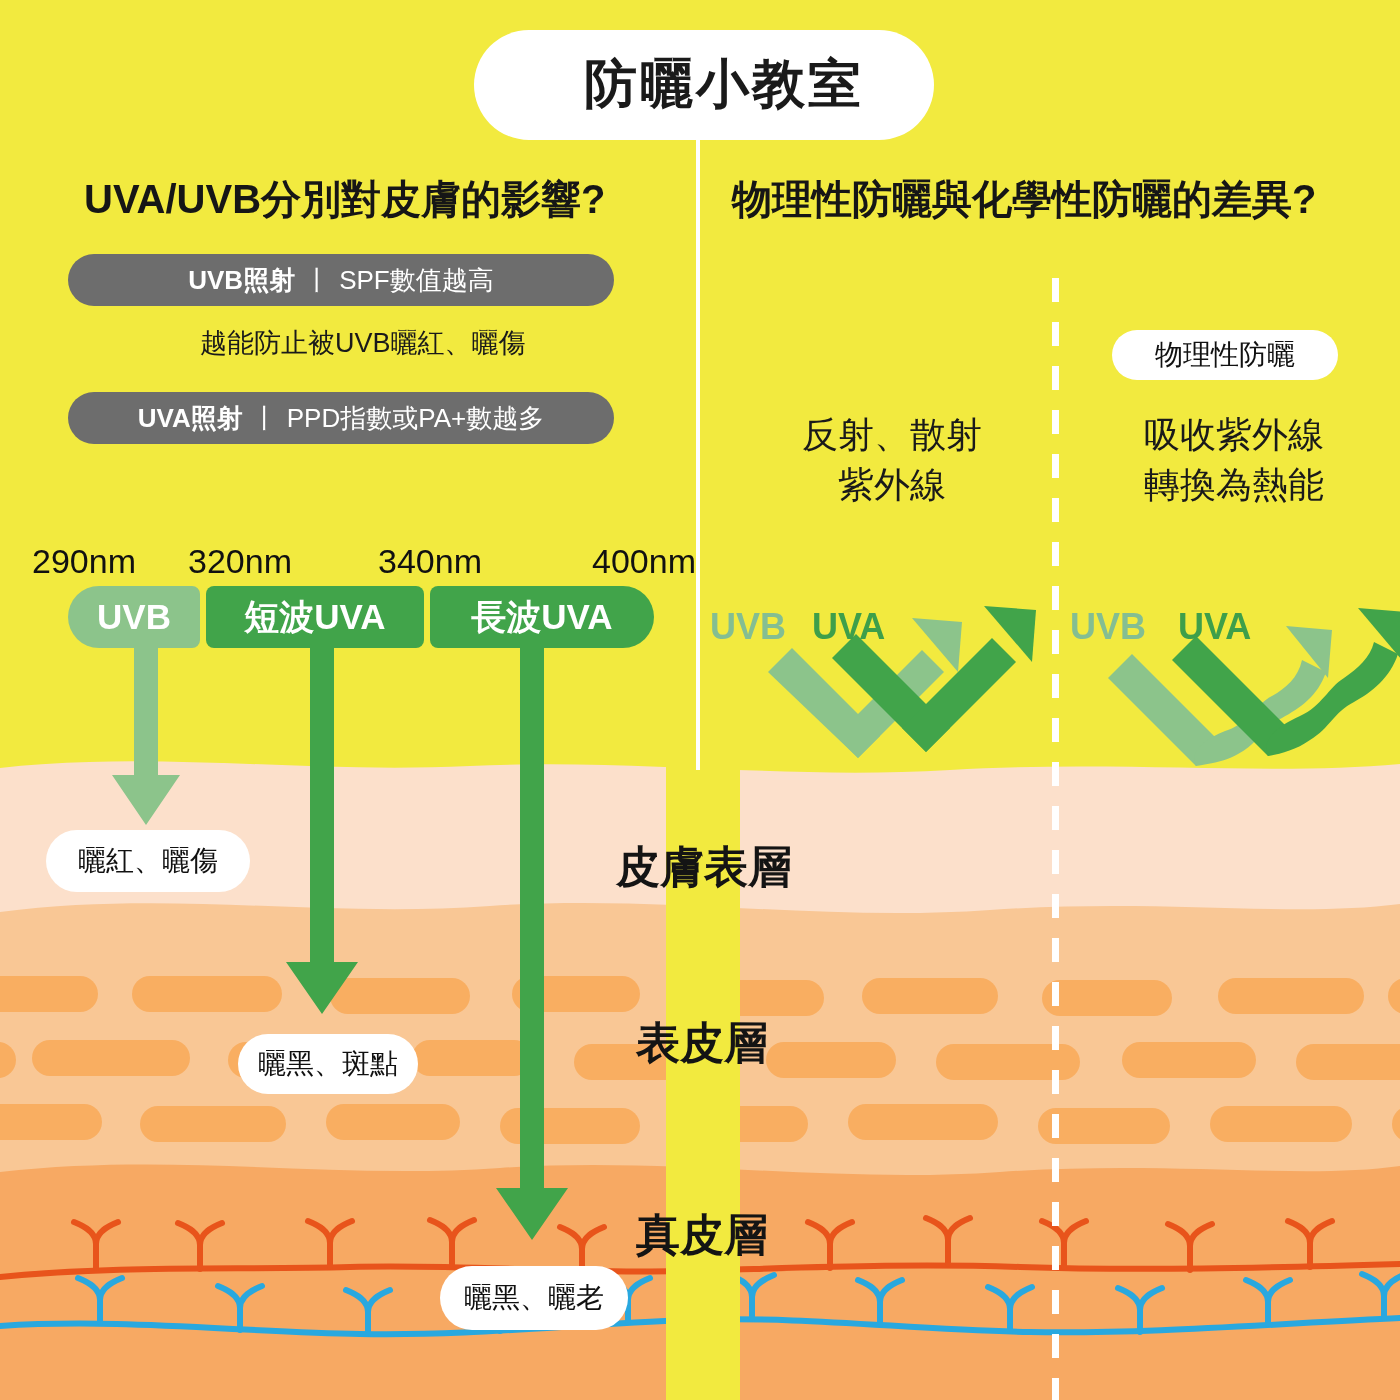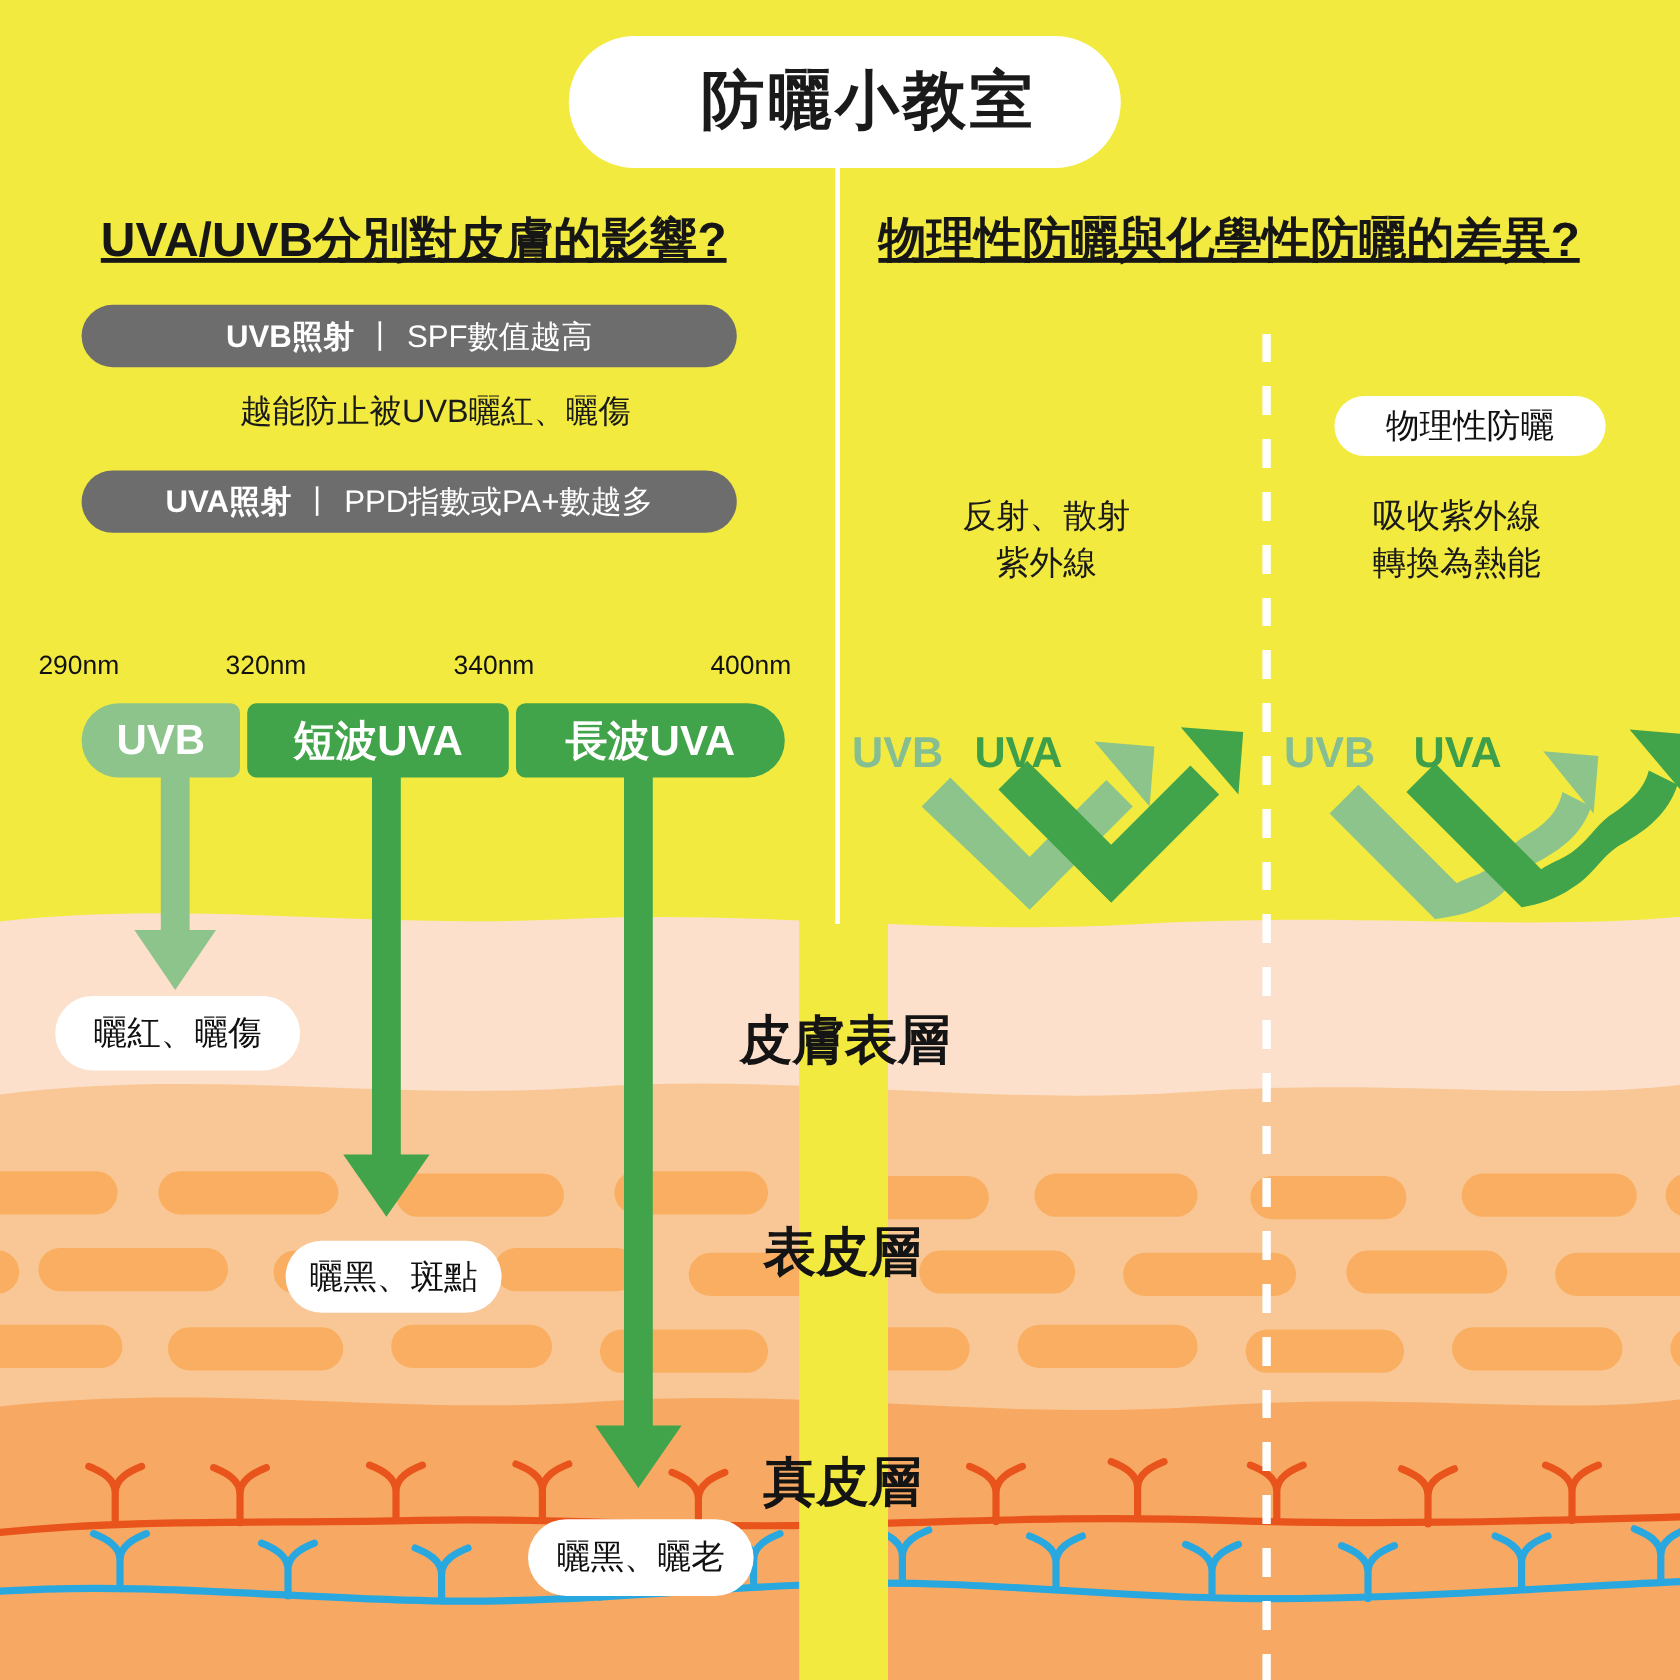--- a/index.html
+++ b/index.html
@@ -40,21 +40,21 @@
     background:#FFFFFF;border-radius:55px;
     display:flex;align-items:center;justify-content:center;z-index:20;
   }
   .title-pill span{
     font-size:53px;font-weight:bold;color:#1A1A1A;letter-spacing:3px;margin-left:40px;
   }
 
   
   .sec-head{
     position:absolute;font-size:40px;font-weight:bold;color:#161616;
-    letter-spacing:0px;white-space:nowrap;text-decoration:underline;
+    letter-spacing:0px;white-space:nowrap;
   }
   #head-left{left:84px;top:172px;}
   #head-right{left:732px;top:172px;}
 
   
   .grey-pill{
     position:absolute;background:#6D6D6D;border-radius:40px;
     display:flex;align-items:center;justify-content:center;
     color:#FFFFFF;white-space:nowrap;
   }
@@ -65,21 +65,21 @@
   #pill-uva{left:68px;top:392px;width:546px;height:52px;}
 
   .sub-note{
     position:absolute;font-size:27px;color:#1A1A1A;white-space:nowrap;
   }
   #note-uvb{left:200px;top:325px;}
   #note-uva{left:152px;top:471px;}
 
   
   .nm{
-    position:absolute;font-size:22px;color:#111;top:542px;white-space:nowrap;
+    position:absolute;font-size:34px;color:#111;top:542px;white-space:nowrap;
   }
   #nm1{left:32px;}
   #nm2{left:188px;}
   #nm3{left:378px;}
   #nm4{left:592px;}
 
   
   .band{
     position:absolute;display:flex;align-items:center;justify-content:center;
     color:#FFFFFF;font-weight:bold;white-space:nowrap;z-index:5;
@@ -122,21 +122,21 @@
   
   .white-pill{
     position:absolute;background:#FFFFFF;border-radius:34px;
     display:flex;align-items:center;justify-content:center;
     color:#111;white-space:nowrap;font-size:28px;z-index:12;
   }
   #pill-phys{left:756px;top:330px;width:238px;height:50px;}
   #pill-chem{left:1112px;top:330px;width:226px;height:50px;}
 
   .desc{
-    position:absolute;text-align:center;font-size:28px;color:#1A1A1A;
+    position:absolute;text-align:center;font-size:36px;color:#1A1A1A;
     line-height:1.4;white-space:nowrap;z-index:12;
   }
   #desc-phys{left:802px;top:410px;}
   #desc-chem{left:1144px;top:410px;}
 
   
   .uv-tag{
     position:absolute;font-size:36px;font-weight:bold;white-space:nowrap;z-index:12;
   }
   .uv-b{color:#84BE92;}

